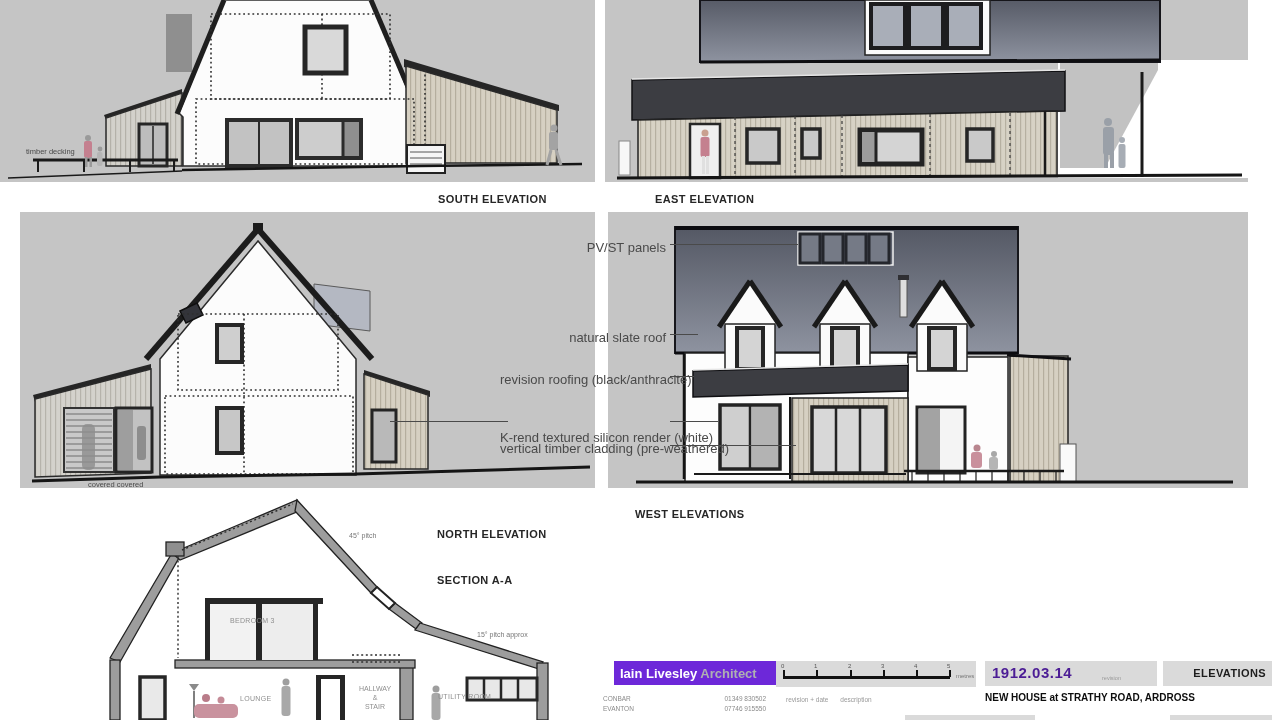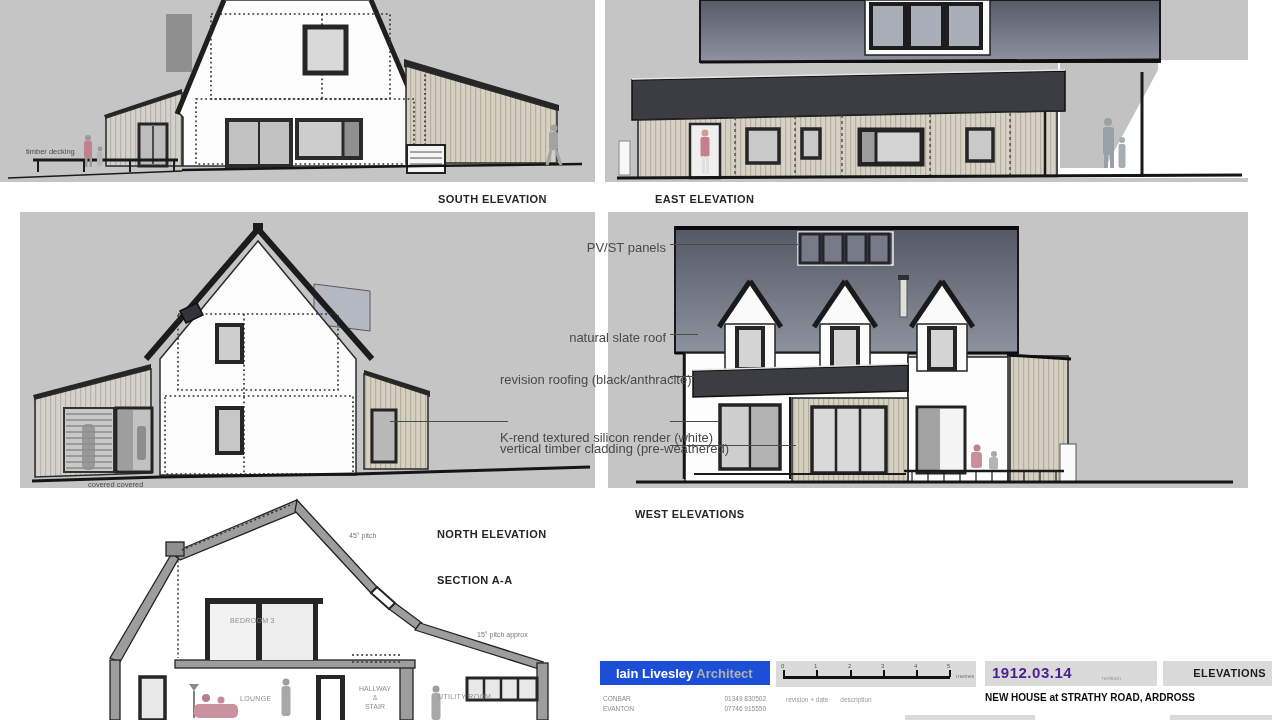--- a/index.html
+++ b/index.html
@@ -8,22 +8,22 @@
   .panel{position:absolute;background:#c5c5c5;}
   .panel svg{display:block;}
   .elev-title{position:absolute;font-size:11px;font-weight:bold;color:#262626;letter-spacing:.4px;white-space:nowrap;margin-top:8px;}
   .anno{position:absolute;font-size:7.5px;color:#4a4a4a;white-space:nowrap;}
   .anno-r{position:absolute;width:166px;text-align:right;font-size:13px;color:#4a4a4a;white-space:nowrap;}
   .leader{position:absolute;height:1px;background:#4a4a4a;}
   .pitch{position:absolute;font-size:7px;color:#777777;white-space:nowrap;}
   .room{position:absolute;font-size:7px;color:#8f8f8f;letter-spacing:.3px;white-space:nowrap;}
   .room-c{position:absolute;width:44px;text-align:center;font-size:7px;color:#8f8f8f;line-height:9px;}
   
-  .tb-firm{position:absolute;left:600px;top:661px;width:170px;height:24px;background:#1d4ed8;
-           line-height:24px;padding-left:16px;box-sizing:border-box;white-space:nowrap;}
+  .tb-firm{position:absolute;left:614px;top:661px;width:170px;height:24px;background:#6d28d9;
+           line-height:24px;padding-left:6px;box-sizing:border-box;white-space:nowrap;}
   .tb-firm .nm{color:#ffffff;font-weight:bold;font-size:13px;}
   .tb-firm .sx{color:#aeb0b2;font-weight:bold;font-size:13px;margin-left:3px;}
   .tb-small{position:absolute;font-size:6.5px;color:#8a8a8a;white-space:nowrap;}
   .tb-box{position:absolute;background:#dadada;}
   .tb-date{position:absolute;left:992px;top:664px;font-size:15px;font-weight:bold;color:#4c1d95;letter-spacing:.5px;}
   .tb-rev{position:absolute;left:1102px;top:675px;font-size:5.5px;color:#9a9a9a;}
   .tb-sheetname{position:absolute;left:1163px;top:661px;width:109px;height:25px;background:#dadada;
                 font-size:11px;font-weight:bold;color:#1d1d1d;text-align:right;line-height:25px;
                 padding-right:6px;box-sizing:border-box;letter-spacing:.4px;}
   .tb-project{position:absolute;left:985px;top:692px;font-size:10px;font-weight:bold;color:#0d0d0d;white-space:nowrap;}

